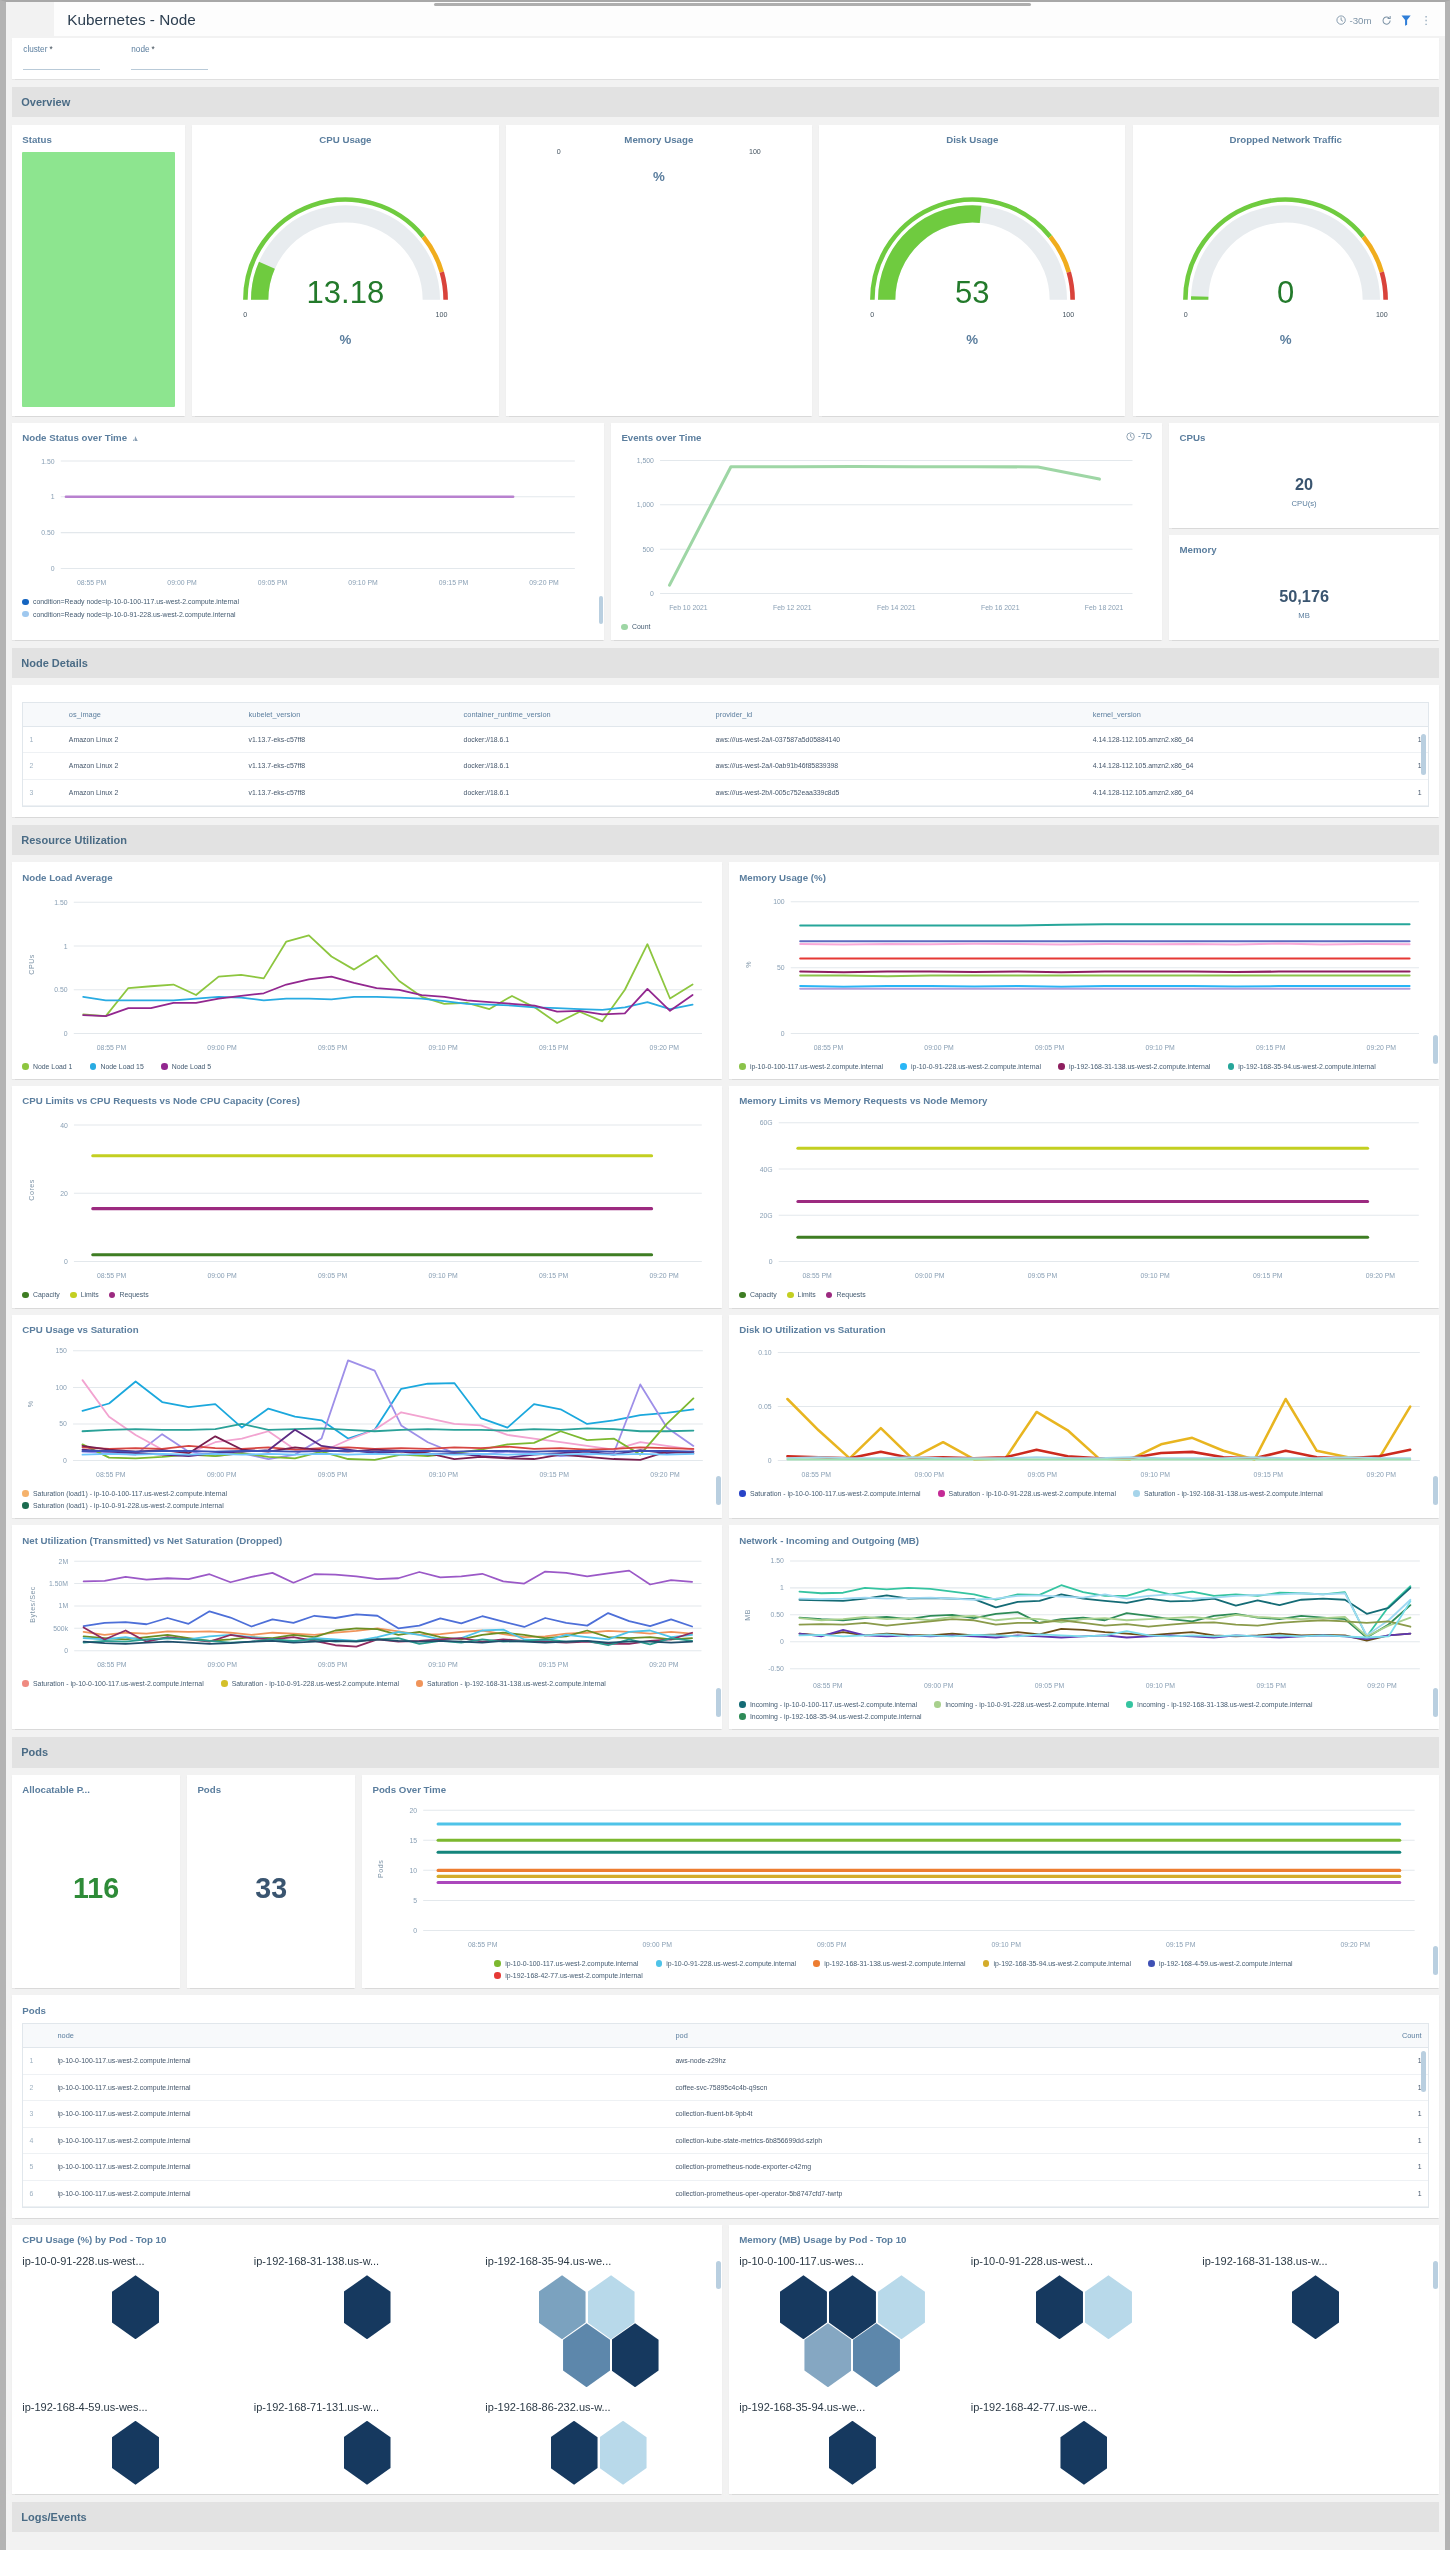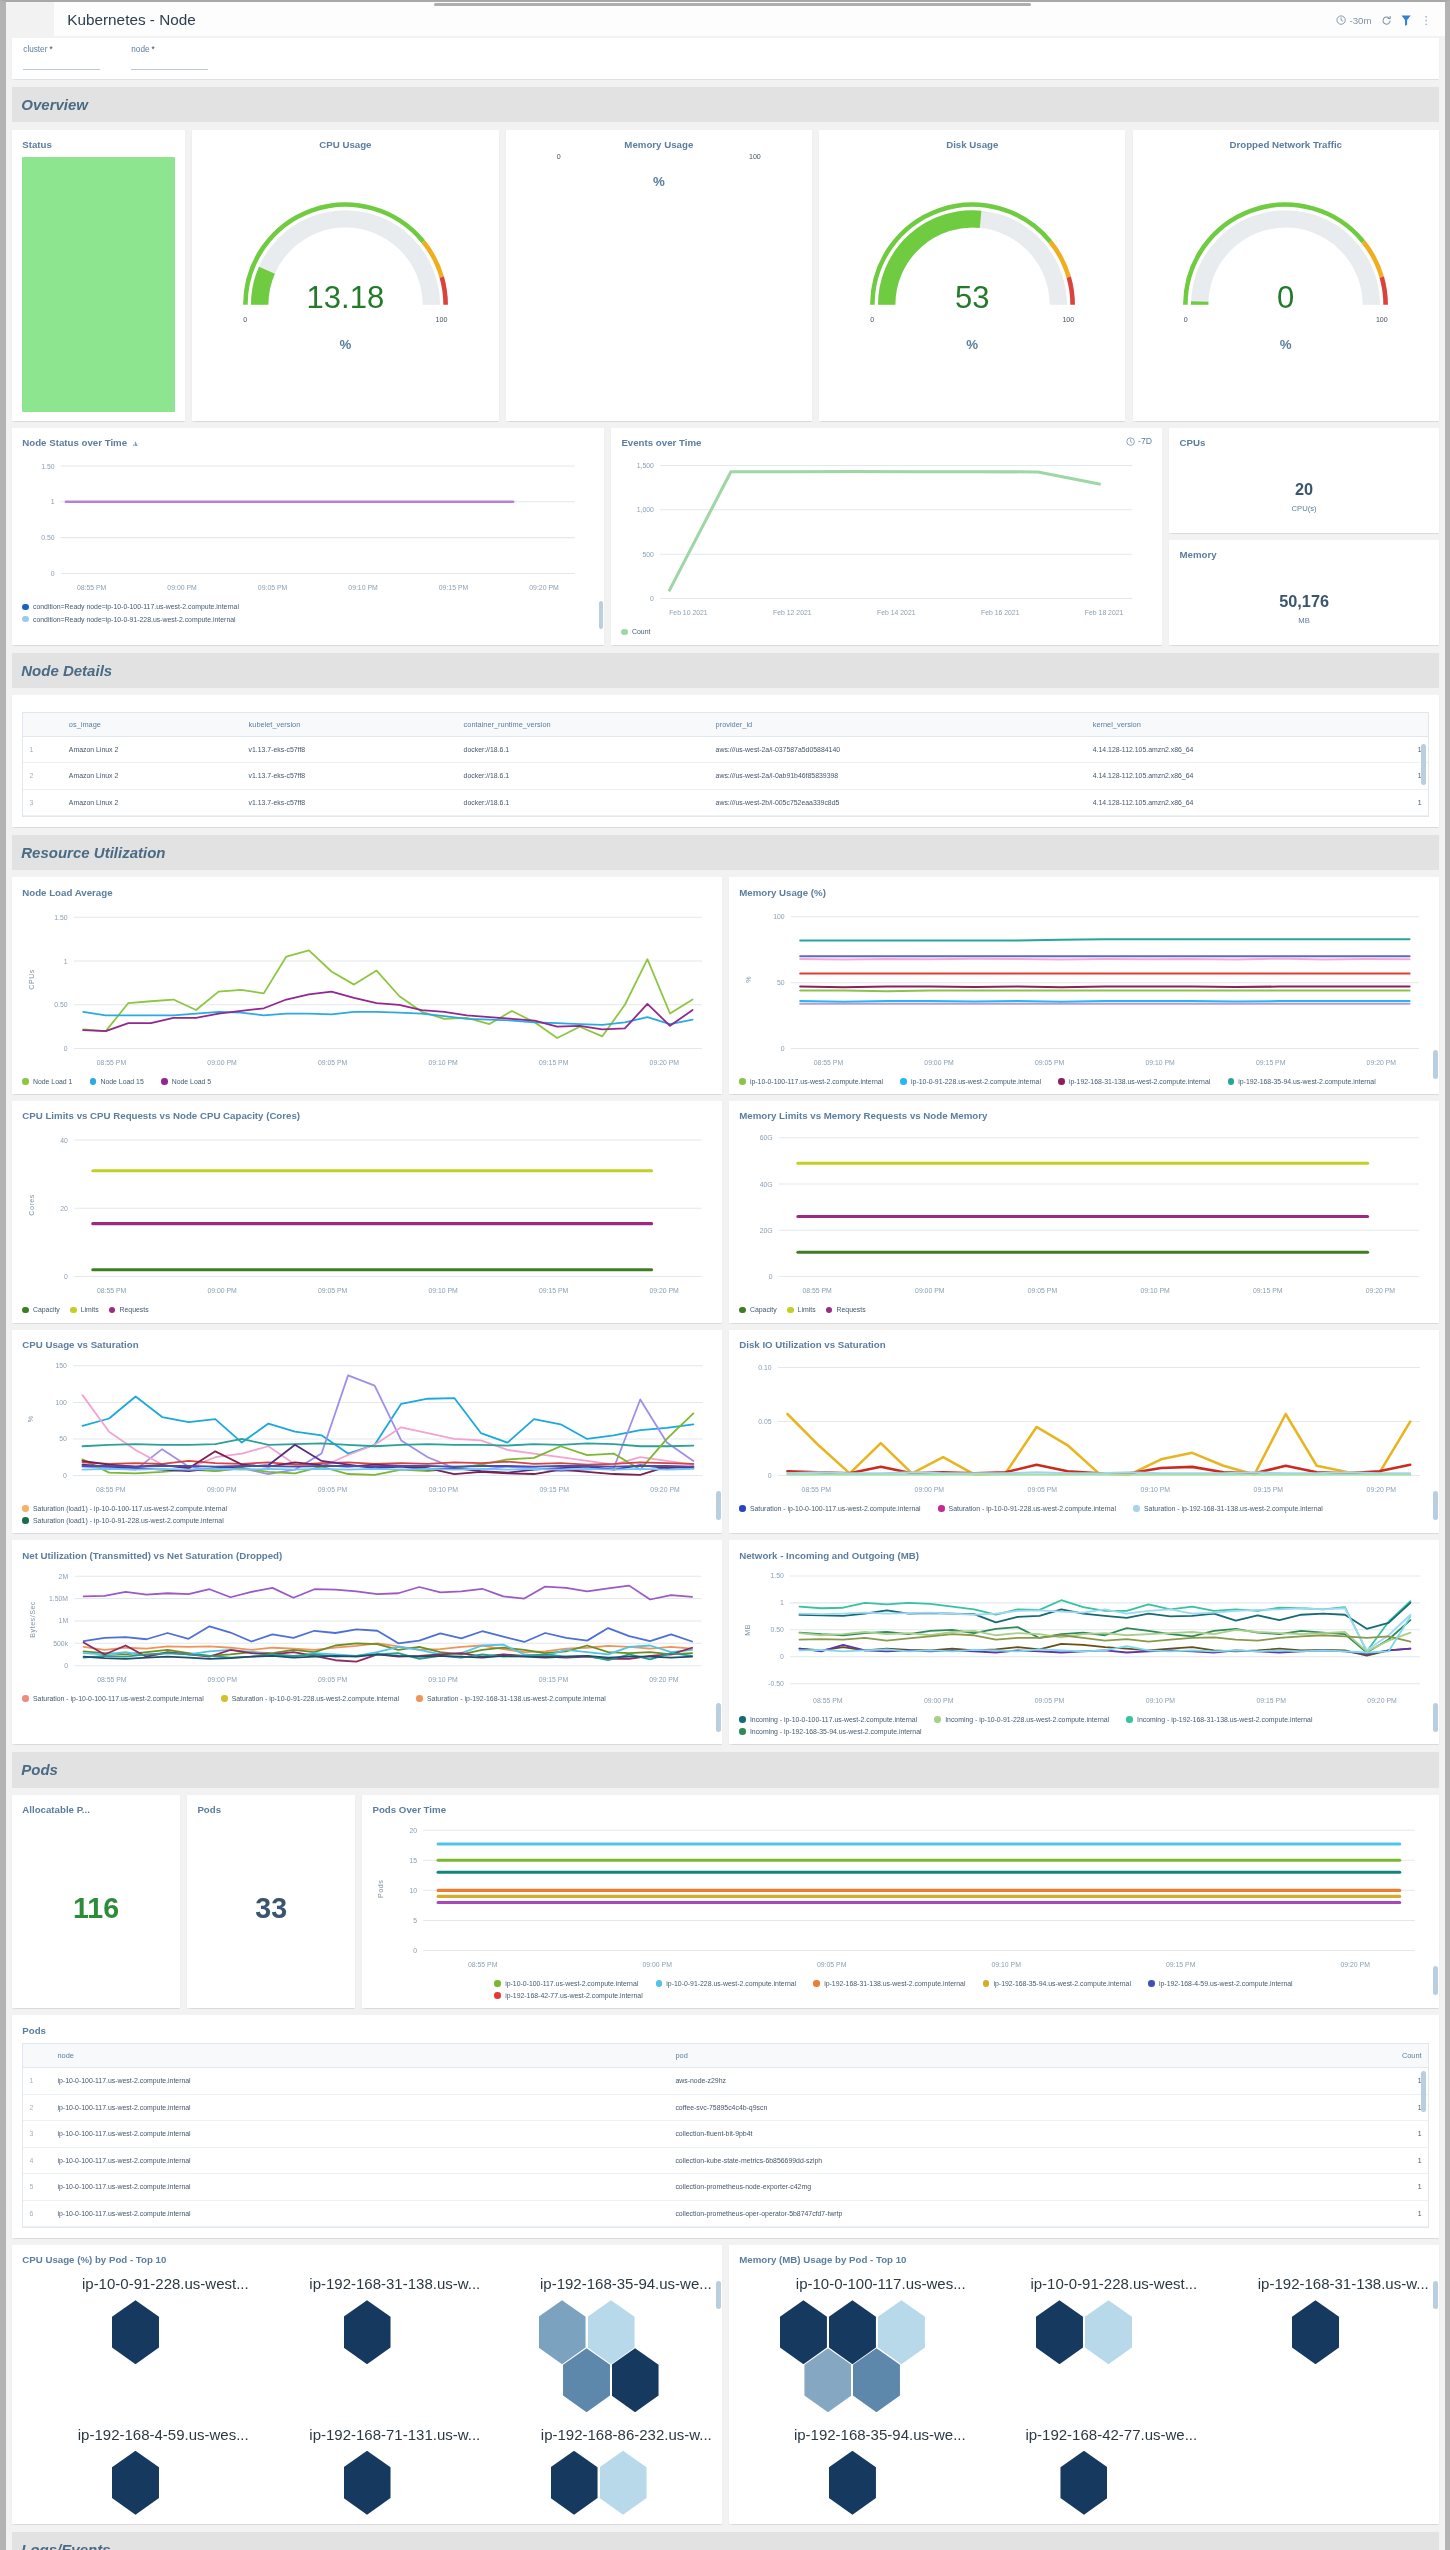--- a/index.html
+++ b/index.html
@@ -15,21 +15,21 @@
   .ctl { display:flex; align-items:center; gap:3.1px; font-size:9.7px; color:#7d93a6; cursor:pointer; }
   .kebab { font-size:11.2px; color:#8aa0b5; cursor:pointer; letter-spacing:0; }
 
   .filters-card { background:#ffffff; margin:2px 6.1px 0 6.1px; padding:7.1px 11.2px 9.2px 11.2px; box-shadow:0 0.5px 1px rgba(0,0,0,.08); display:flex; gap:31px; }
   .filter { display:flex; flex-direction:column; }
   .filter .lbl { font-size:8.2px; color:#5b7e9e; }
   .filter .lbl em { font-style:normal; color:#3c4a56; margin-left:2px; }
   .filter input { border:none; border-bottom:1px solid #b9cad8; width:77px; height:12.2px; margin-top:3.1px; background:transparent; font-size:7.7px; outline:none; }
 
   .band { background:#e2e2e2; margin:8.2px 6.1px 0 6.1px; padding:9.2px 9.2px; }
-  .band .btitle { font-size:15px; color:#4a6b85; font-weight:600;font-style:italic; }
+  .band .btitle { font-size:11px; color:#4a6b85; font-weight:600; }
 
   .rows { padding:0 6.1px; }
   .grid { display:grid; gap:7.1px; margin-top:7.1px; }
   .panel { background:#ffffff; box-shadow:0 0.5px 1px rgba(0,0,0,.10); padding:9.2px 10.2px; position:relative; }
   .ptitle { font-size:9.7px; color:#5b7e9e; font-weight:600; }
   .ptitle .warn { color:#8aa0b5; font-size:8.2px; margin-left:4.1px; }
   .badge { position:absolute; right:10.2px; top:8.2px; display:flex; align-items:center; gap:3.1px; color:#5b7e9e; font-size:8.7px; }
 
   
   .ov-grid { grid-template-columns: 173px repeat(4, 1fr); }
@@ -70,21 +70,21 @@
   thead th { text-align:left; font-weight:400; font-size:7.4px; color:#5b7e9e; padding:7.1px 6.1px; background:#f7f9fb; border-bottom:0.5px solid #e1e7ec; }
   tbody td { font-size:6.9px; color:#44566b; padding:7.1px 6.1px; border-bottom:1.5px solid #eef1f4; vertical-align:top; word-wrap:break-word; word-break:break-word; line-height:1.65; }
   td.idx, th.idx { width:17.3px; color:#9db0c0; }
 
   
   .pods-grid { grid-template-columns: 168px 168px 1fr; }
 
   
   .hc-grid { grid-template-columns: 1fr 1fr; }
   .hc-cells { display:grid; grid-template-columns:repeat(3,1fr); gap:13.3px 5.1px; margin-top:10.2px; }
-  .hc-label { font-size:15px; color:#2b3945; white-space:nowrap; overflow:hidden;text-align:right; }
+  .hc-label { font-size:11px; color:#2b3945; white-space:nowrap; overflow:hidden; }
   .hc-hexes { position:relative; margin:8.2px auto 0 auto; }
   .hex { position:absolute; width:47px; height:64px; clip-path:polygon(50% 0,100% 26%,100% 74%,50% 100%,0 74%,0 26%); cursor:pointer; }
 </style>
 </head>
 <body>
 
 <div class="frame">
   <div class="topstrip"></div>
 
   <header class="topbar">

